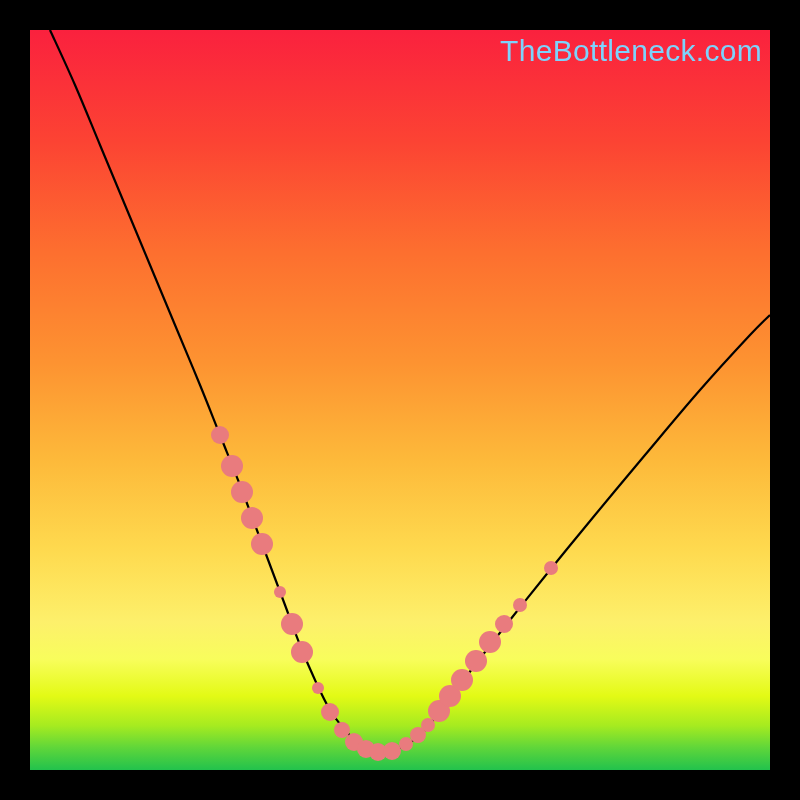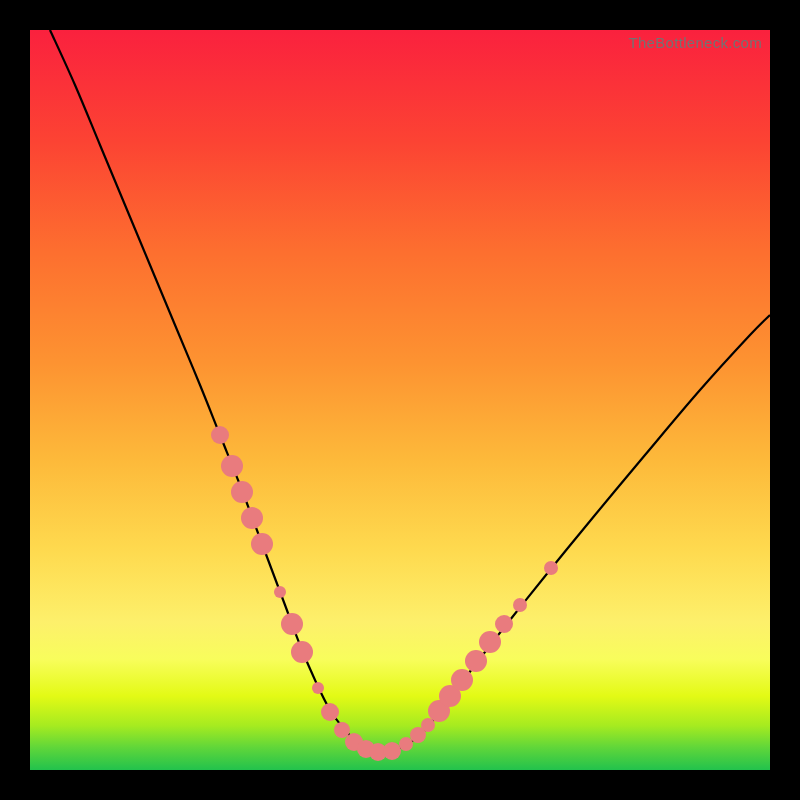--- a/index.html
+++ b/index.html
@@ -39,22 +39,22 @@
       #fd9331 55%,
       #fd6f2f 70%,
       #fc4333 85%,
       #fa213e 100%
     );
   }
   .watermark {
     position: absolute;
     top: 4px;
     right: 8px;
-    color: #737373;
-    font-size: 15px;
+    color: #7dd3fc;
+    font-size: 30px;
     font-weight: 500;
     letter-spacing: 0.3px;
     user-select: none;
   }
   svg.curve {
     position: absolute;
     left: 0;
     top: 0;
     width: 740px;
     height: 740px;

